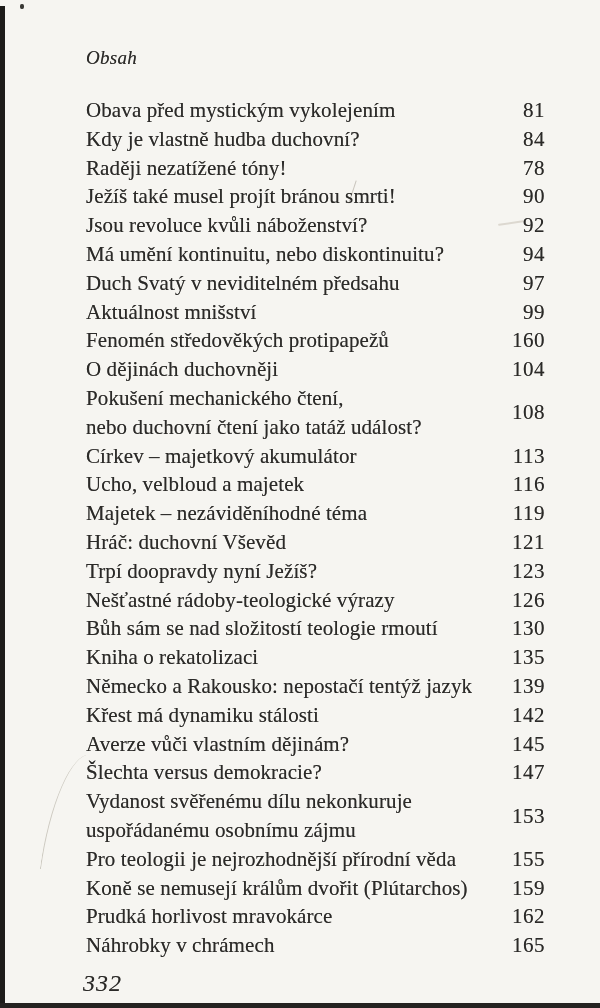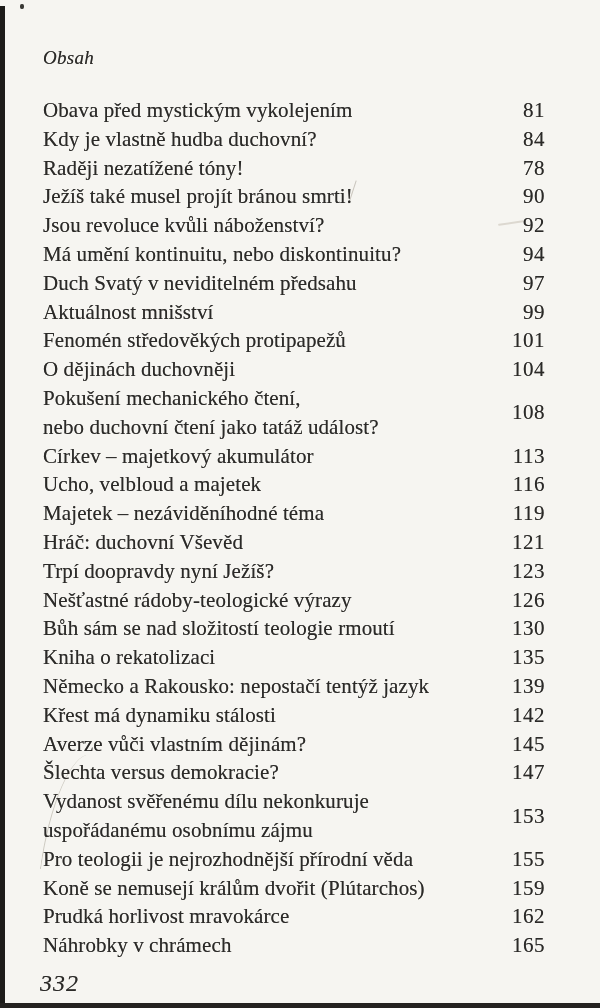--- a/index.html
+++ b/index.html
@@ -7,21 +7,21 @@
     width: 600px; height: 1008px;
     font-family: "Liberation Serif", "DejaVu Serif", serif;
     background: #f6f5f1;
     overflow: hidden;
     position: relative;
     color: #2b2a28;
   }
   .page {
     position: absolute;
     inset: 0;
-    padding: 46px 55px 0 43px;
+    padding: 46px 55px 0 86px;
   }
   
   .edge-left {
     position: absolute; left: 0; top: 6px; bottom: 0;
     width: 5px; background: #1d1c1a; z-index: 5;
   }
   .edge-bottom {
     position: absolute; left: 0; right: 0; bottom: 0;
     height: 5px; background: #242220; z-index: 5;
   }
@@ -131,21 +131,21 @@
     <span class="toc-page">97</span>
   </div>
 
   <div class="toc-row">
     <span class="toc-title">Aktuálnost mnišství</span>
     <span class="toc-page">99</span>
   </div>
 
   <div class="toc-row">
     <span class="toc-title">Fenomén středověkých protipapežů</span>
-    <span class="toc-page">101</span>
+    <span class="toc-page">160</span>
   </div>
 
   <div class="toc-row">
     <span class="toc-title">O dějinách duchovněji</span>
     <span class="toc-page">104</span>
   </div>
 
   <div class="toc-row">
     <span class="toc-title">Pokušení mechanického čtení,<br>nebo duchovní čtení jako tatáž událost?</span>
     <span class="toc-page">108</span>

